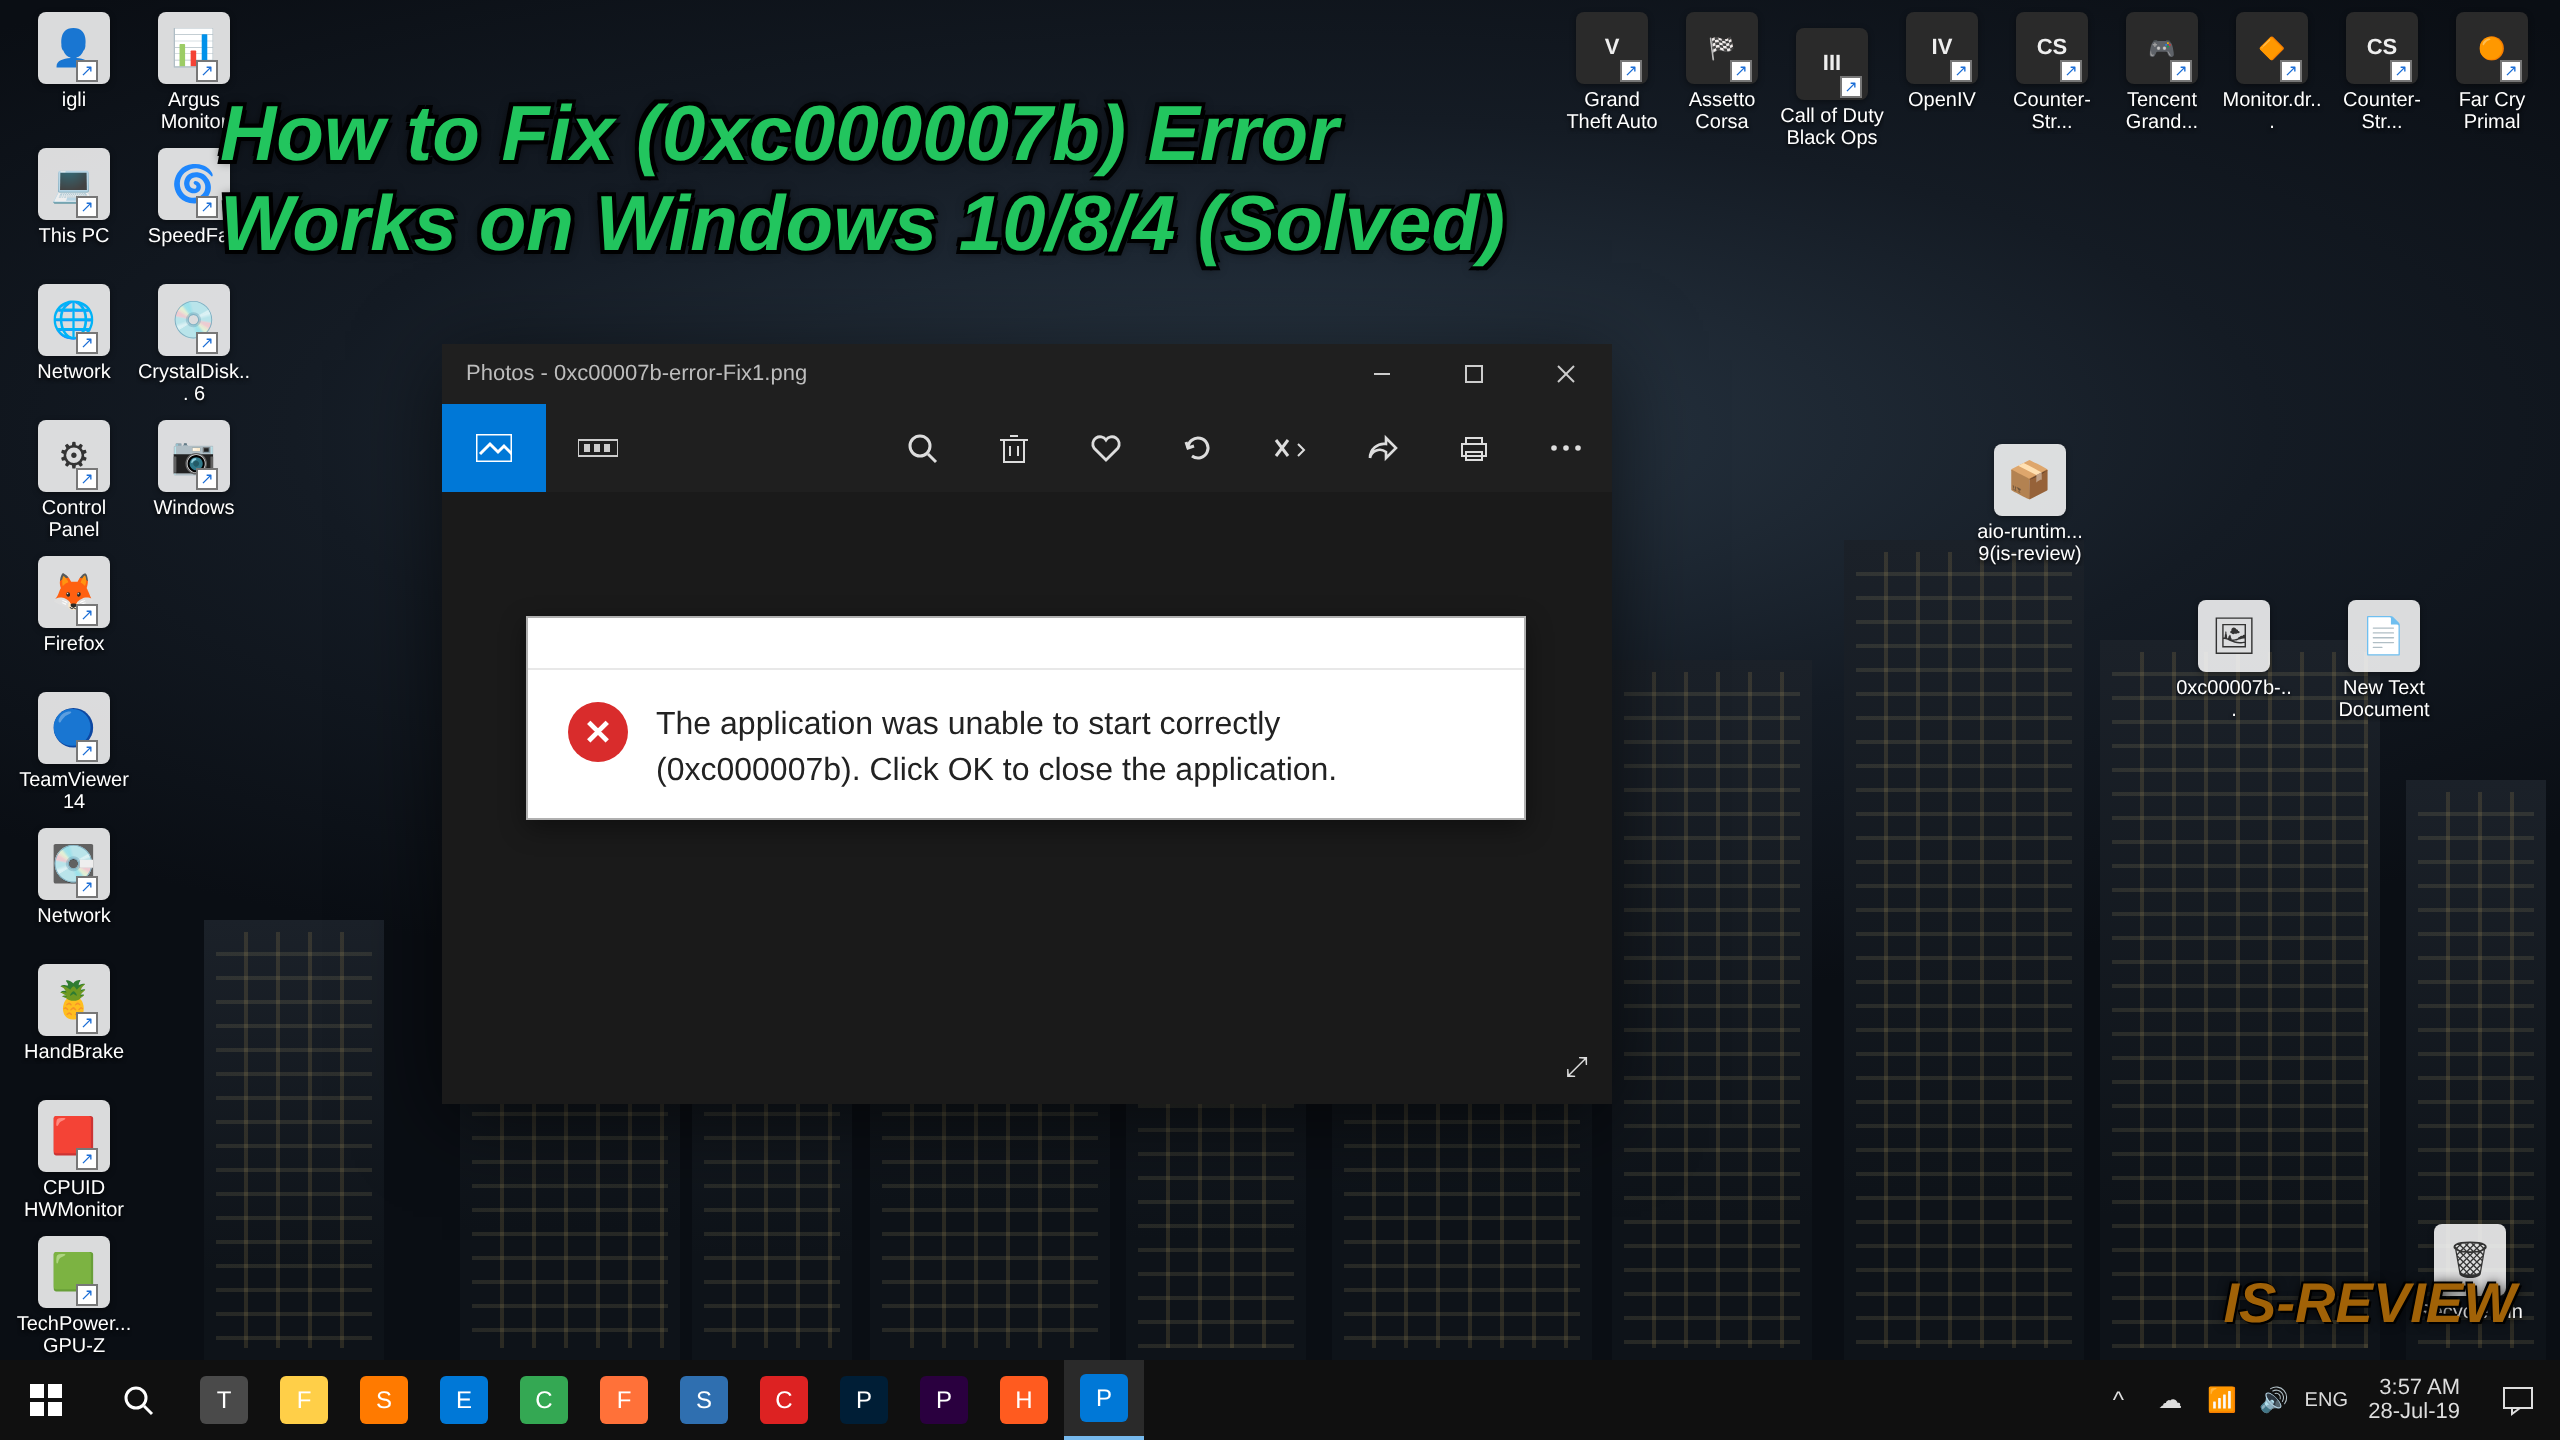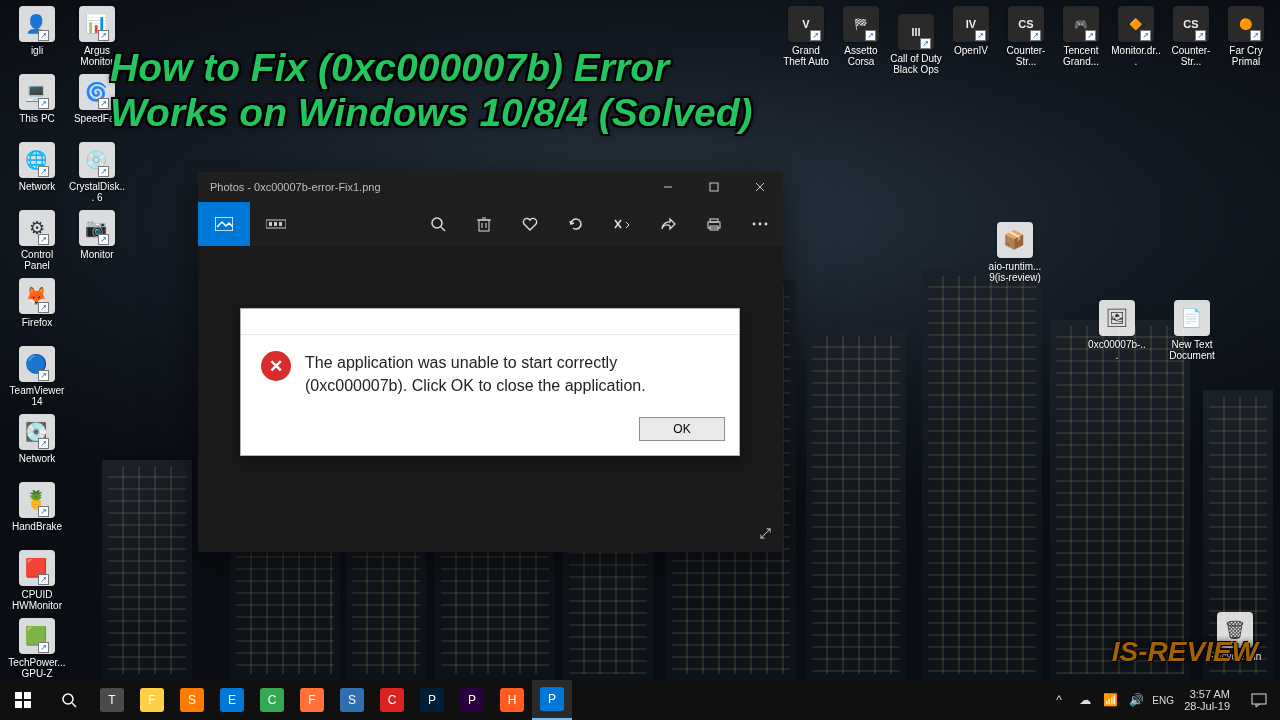--- a/index.html
+++ b/index.html
@@ -34,21 +34,21 @@
   font-size:8px; line-height:9px; color:#1a6dd6;}
 
 
 .overlay-title { position:absolute; left:110px; top:46px; right:40px; color:#22c55e;
   font-weight:800; font-style:italic; font-size:39px; line-height:1.15;
   text-shadow:0 0 6px #000,2px 2px 0 #000,-2px -2px 0 #000,2px -2px 0 #000,-2px 2px 0 #000; }
 .watermark { position:absolute; right:22px; bottom:52px; color:#a16207; font-style:italic; font-weight:800;
   font-size:28px; text-shadow:0 0 6px #000,1px 1px 0 #000,-1px -1px 0 #000;}
 
 
-.photos { position:absolute; left:198px; top:172px; width:585px; height:380px; background:#ec4899;
+.photos { position:absolute; left:221px; top:172px; width:585px; height:380px; background:#ec4899;
   box-shadow:0 8px 40px rgba(0,0,0,.6); display:flex; flex-direction:column; }
 .ph-titlebar { height:30px; background:#1f1f1f; color:#bdbdbd; display:flex; align-items:center;
   padding:0 0 0 12px; font-size:11px; }
 .ph-titlebar .spacer{flex:1}
 .winbtn{width:46px;height:30px;display:flex;align-items:center;justify-content:center;color:#ccc;font-size:11px;}
 .ph-toolbar { height:44px; background:#1f1f1f; display:flex; align-items:center; }
 .ph-tab{width:52px;height:44px;display:flex;align-items:center;justify-content:center;color:#fff}
 .ph-tab.active{background:#0078d7}
 .ph-toolbar .gap{flex:1}
 .ph-tool{width:46px;height:44px;display:flex;align-items:center;justify-content:center;color:#e0e0e0;font-size:15px}
@@ -130,21 +130,21 @@
       <div class="lbl">CrystalDisk... 6</div>
     </div>
     <div class="dicon" style="left: 8px; top: 210px;">
       <div class="box">⚙</div>
       <div class="sc">↗</div>
       <div class="lbl">Control Panel</div>
     </div>
     <div class="dicon" style="left: 68px; top: 210px;">
       <div class="box">📷</div>
       <div class="sc">↗</div>
-      <div class="lbl">Monitor</div>
+      <div class="lbl">Windows</div>
     </div>
     <div class="dicon" style="left: 8px; top: 278px;">
       <div class="box">🦊</div>
       <div class="sc">↗</div>
       <div class="lbl">Firefox</div>
     </div>
     <div class="dicon" style="left: 8px; top: 346px;">
       <div class="box">🔵</div>
       <div class="sc">↗</div>
       <div class="lbl">TeamViewer 14</div>
@@ -327,23 +327,20 @@
           <circle cx="14" cy="2" r="1.4" fill="#ddd"></circle>
         </svg>
       </div>
   </div>
   <div class="ph-body">
     <div class="dialog">
       <div class="dlg-title"></div>
       <div class="dlg-body">
         <div class="err-icon">✕</div>
         <div class="dlg-text">The application was unable to start correctly (0xc000007b). Click OK to close the application.</div>
-      </div>
-      <div class="dlg-btns">
-        <button>OK</button>
       </div>
     </div>
     <div class="resize">⤢</div>
   </div>
 </div>
 
 <div class="taskbar">
   <div class="tbtn start">
     <svg width="16" height="16">
         <rect x="0" y="0" width="7" height="7" fill="#fff"></rect>

